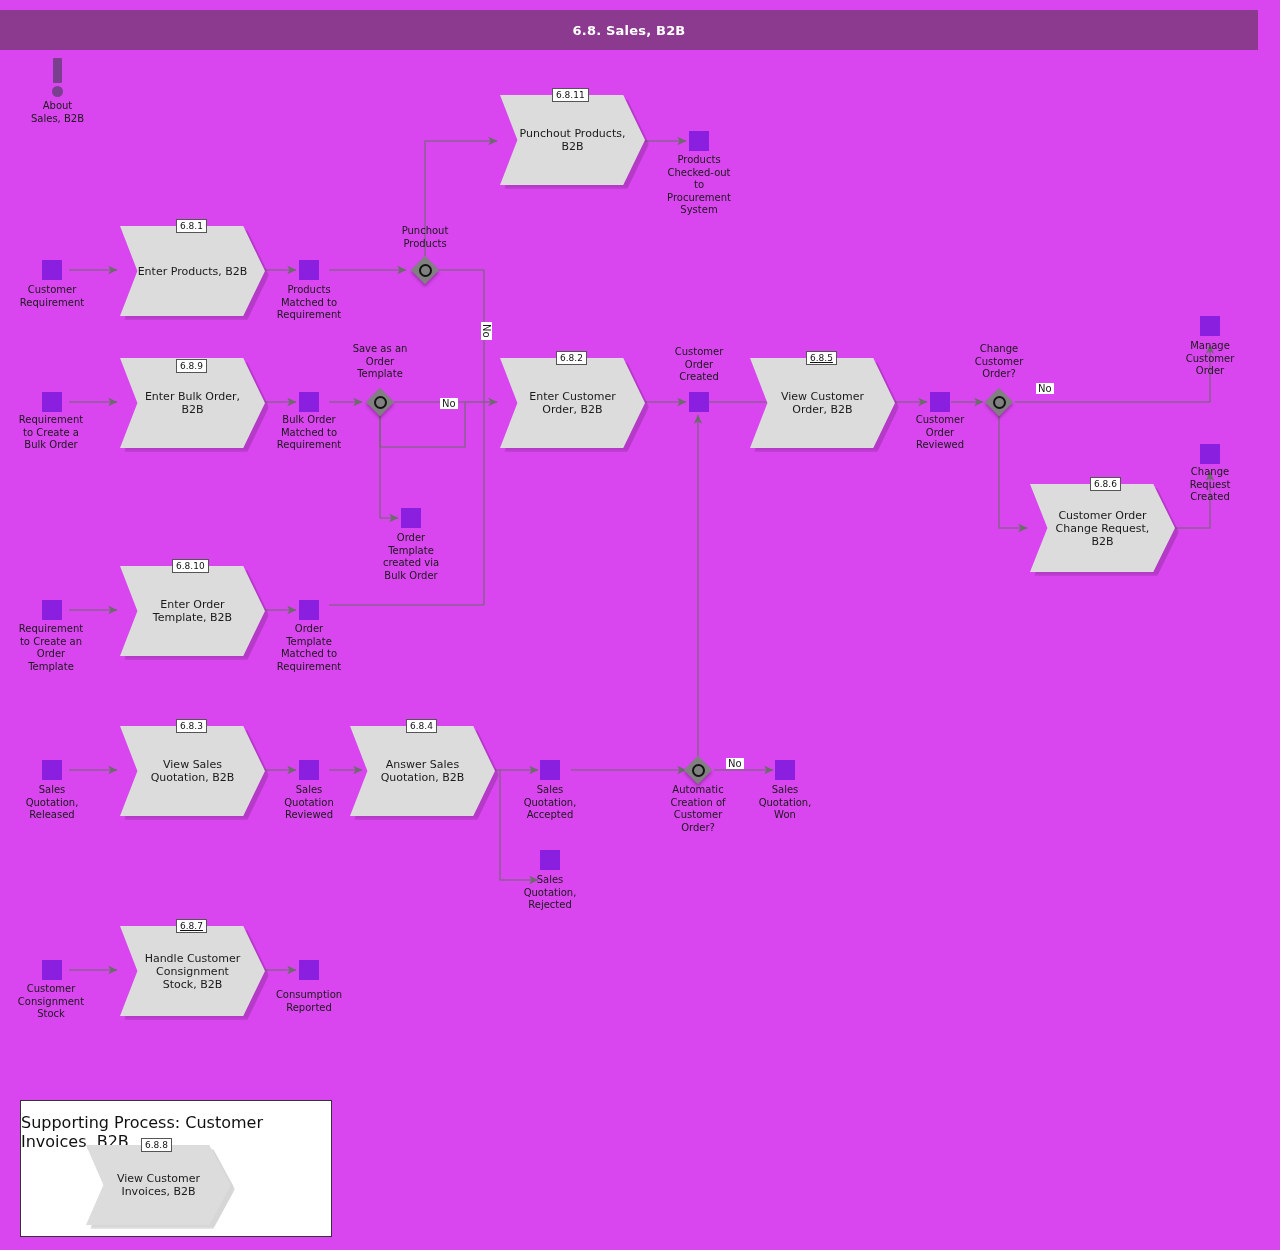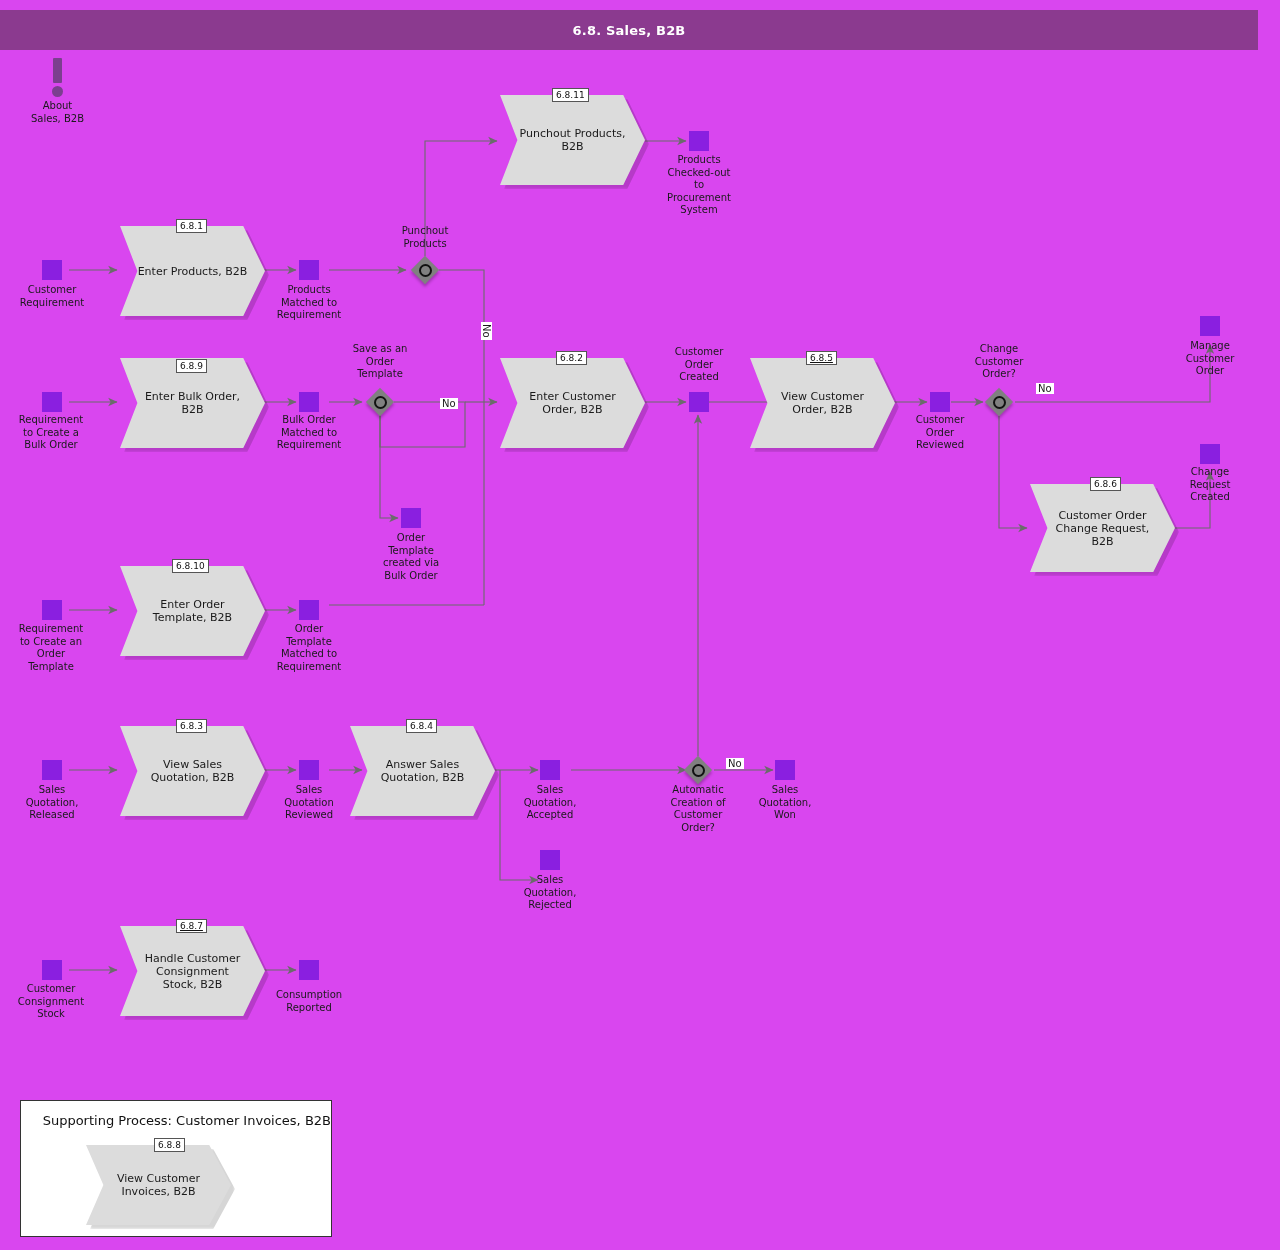--- a/index.html
+++ b/index.html
@@ -60,21 +60,21 @@
   .flowlab.vert{transform:rotate(90deg);transform-origin:left top;}
 
   
   .about{position:absolute;}
   .about .bar{position:absolute;left:7px;top:0;width:9px;height:25px;background:#7B3F8F;border-radius:1px;}
   .about .dot{position:absolute;left:6px;top:28px;width:11px;height:11px;background:#7B3F8F;border-radius:50%;}
   .about .albl{position:absolute;left:-36px;top:42px;width:95px;text-align:center;font-size:10px;line-height:12.5px;color:#1a1a1a;white-space:pre-line;}
 
   
   .support{position:absolute;border:1px solid #333;background:#fff;}
-  .support .stitle{position:absolute;left:0;top:12px;width:100%;text-align:right;font-size:13px;color:#111;}
+  .support .stitle{position:absolute;left:0;top:12px;width:100%;text-align:left;font-size:16px;color:#111;}
 </style>
 </head>
 <body>
 
 <div id="canvas">
 
   <div class="titlebar">6.8. Sales, B2B</div>
 
   <svg id="wires" viewBox="0 0 1280 1250">
     <defs>
@@ -229,21 +229,21 @@
   </div>
 
   <div class="support" style="left:20px;top:1100px;width:310px;height:135px;">
     <div class="stitle">Supporting Process: Customer Invoices, B2B</div>
 
     <div class="task" style="left:65px;top:44px;width:145px;height:80px;">
       <div class="chevshadow"></div>
       <div class="chev"></div>
       <div class="tlabel">View Customer
 Invoices, B2B</div>
-      <div class="tagnum" style="left:68px;top:-7px;">6.8.8</div>
+      <div class="tagnum" style="left:55px;top:-7px;">6.8.8</div>
     </div>
   </div>
 
   <div class="evt" style="left:689px;top:131px;"></div>
   <div class="evtlabel" style="left:650px;top:154px;width:98px;">Products
 Checked-out
 to
 Procurement
 System</div>
 

